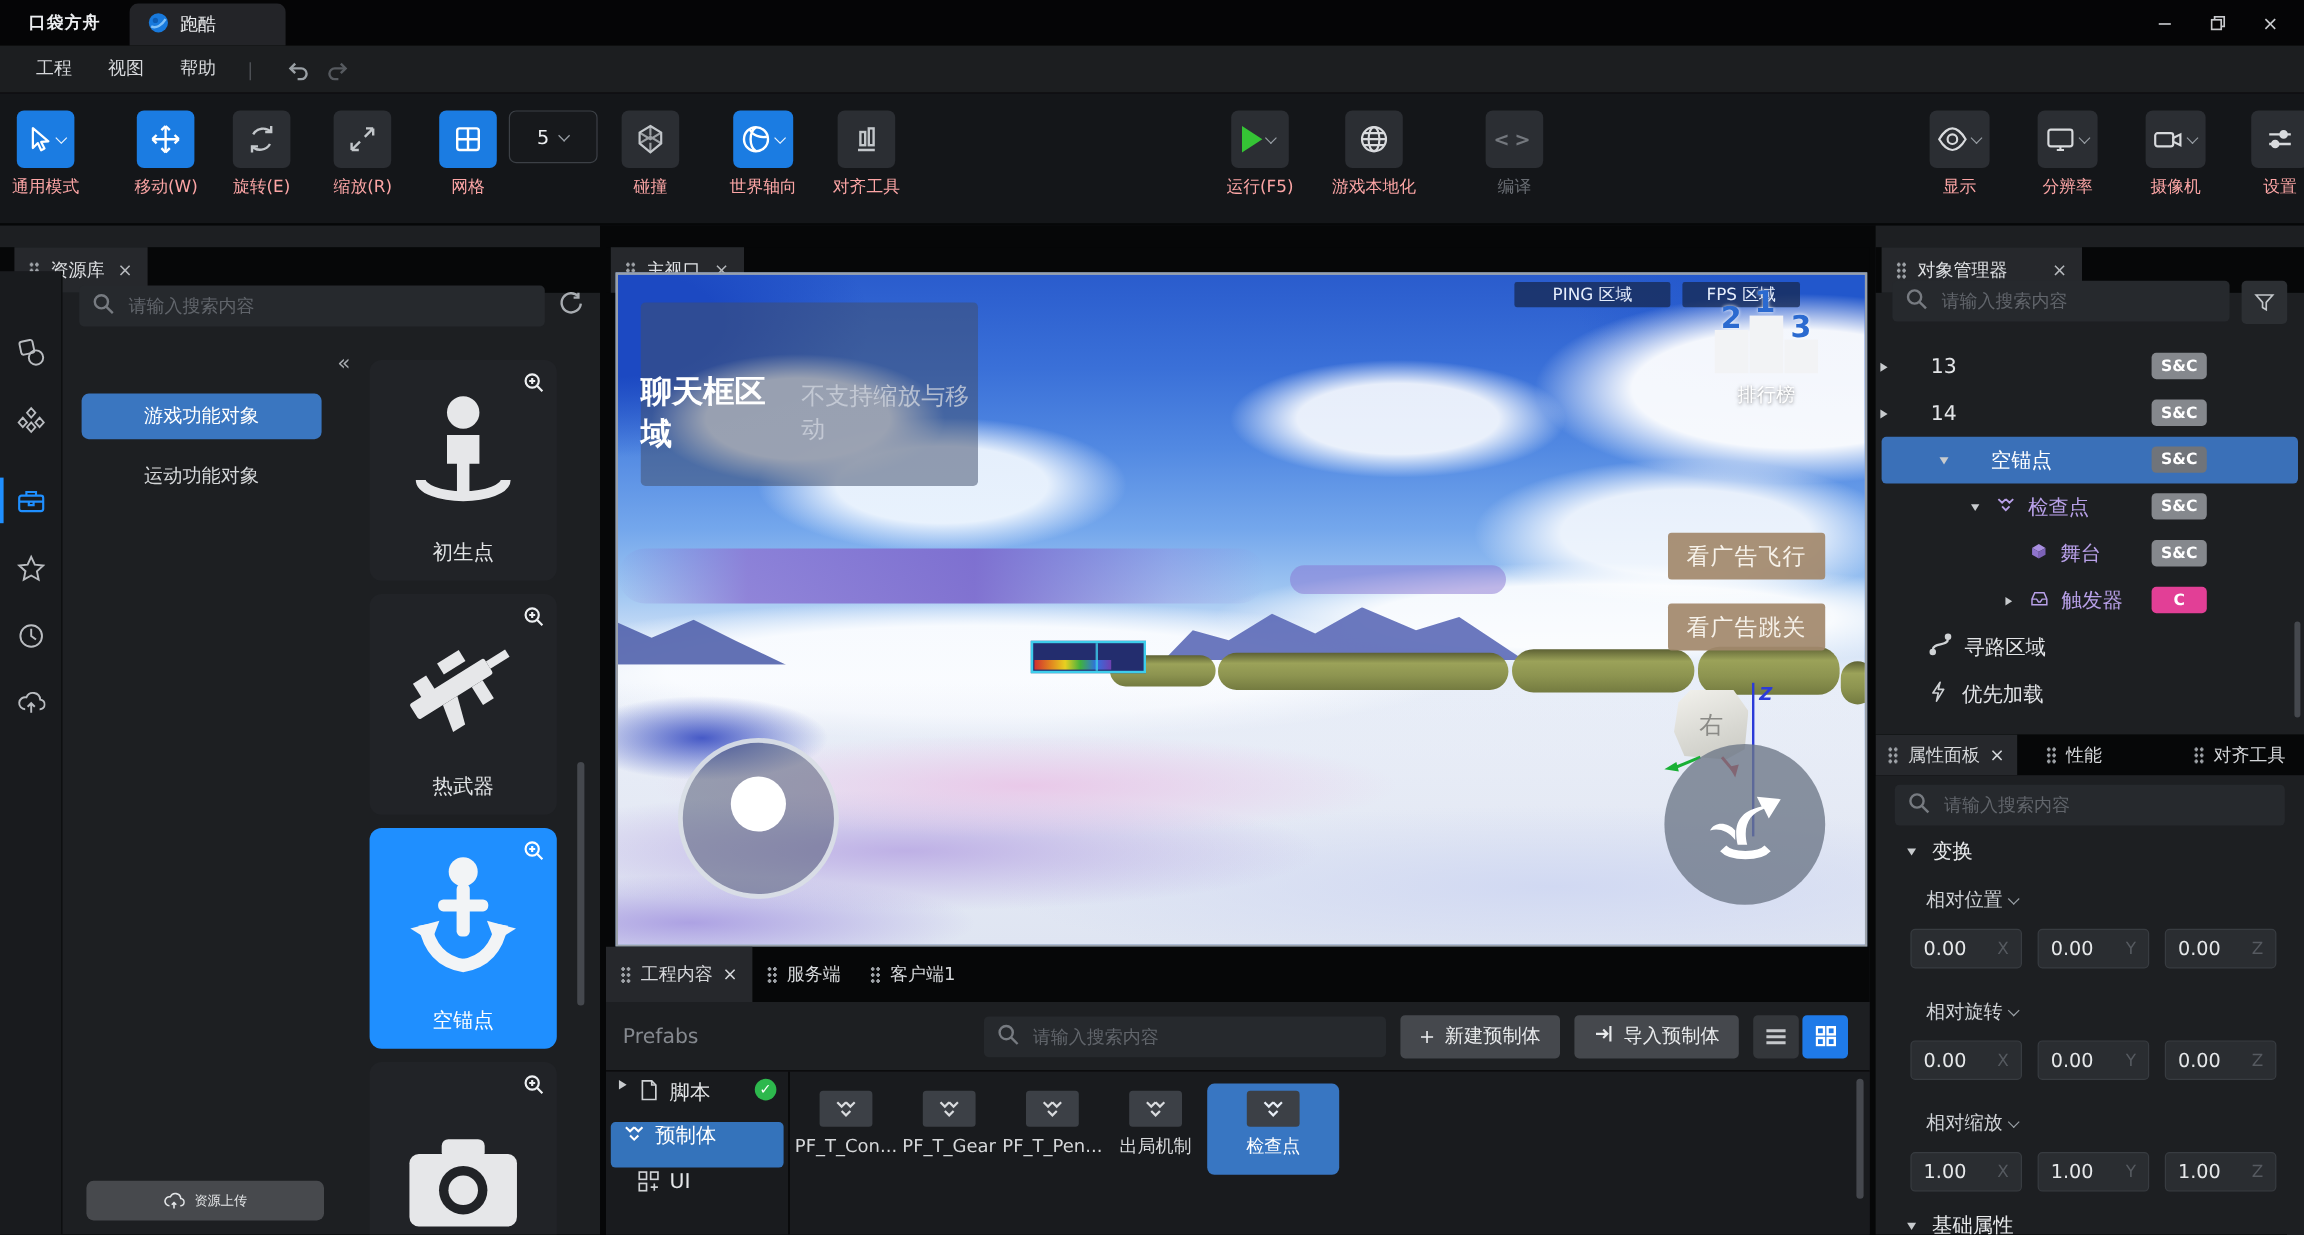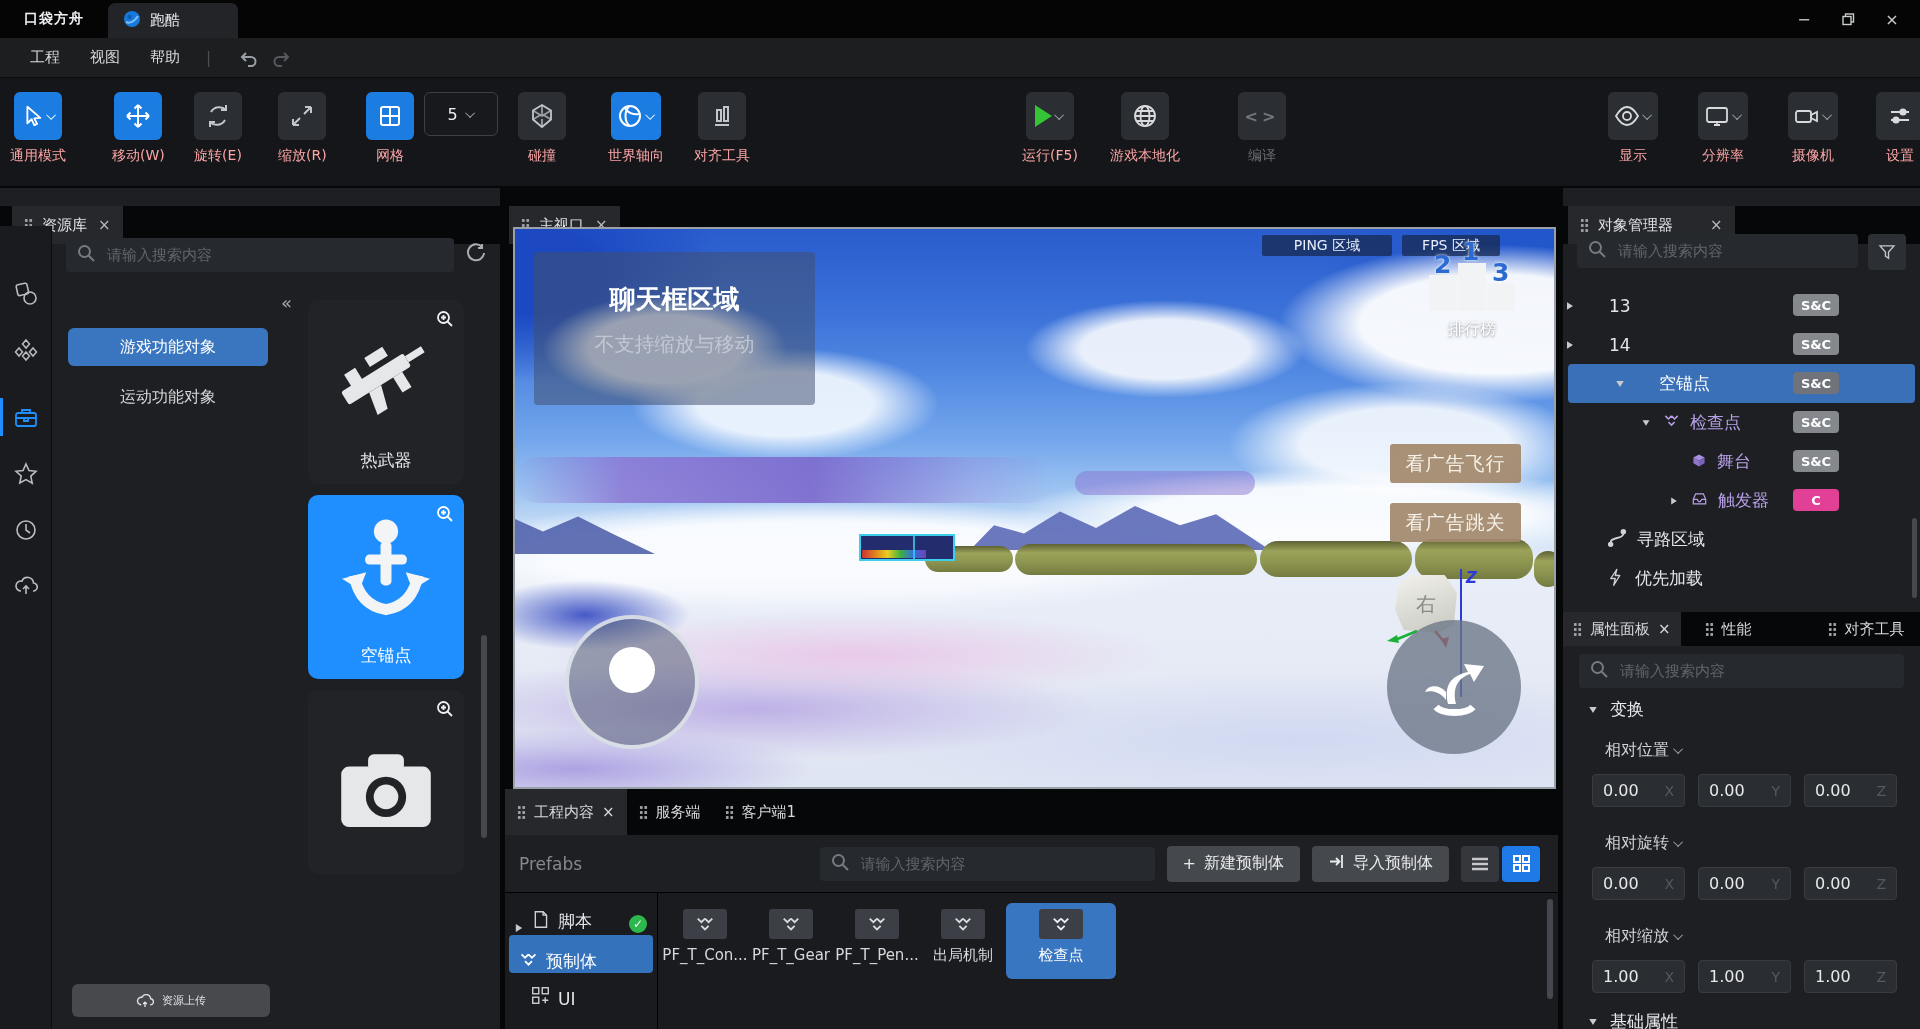--- a/index.html
+++ b/index.html
@@ -86,21 +86,21 @@
 radial-gradient(ellipse 150px 50px at 70px 46px,rgba(42,64,190,.85),transparent 70%),
 radial-gradient(ellipse 430px 60px at 340px 86px,rgba(233,199,232,.95),transparent 72%),
 radial-gradient(ellipse 480px 70px at 240px 140px,rgba(186,170,228,.9),transparent 72%),
 radial-gradient(ellipse 330px 55px at 60px 200px,rgba(170,158,226,.95),transparent 72%),
 radial-gradient(ellipse 620px 90px at 780px 170px,rgba(208,216,242,.95),transparent 75%),
 linear-gradient(180deg,rgba(232,238,248,0) 0%,rgba(230,235,246,.65) 28%,#e4e9f4 58%,#dfe5f2 100%)}
 .cap{position:absolute;border-radius:18px;background:linear-gradient(180deg,#5d6134 0%,#9ba259 28%,#8d9450 62%,#747b40 100%);z-index:3}
 .checkpoint{position:absolute;left:344px;top:305px;width:96px;height:27px;border:2px solid #3ecdeb;background:#232d6e;z-index:4}
 .checkpoint .rb{position:absolute;left:1px;bottom:1px;width:64px;height:8px;background:linear-gradient(90deg,#d03030,#e08020,#e8d020,#40b040,#3070e0,#7040b0)}
 .checkpoint .dv{position:absolute;left:56%;top:0;bottom:0;width:2px;background:#3ecdeb;opacity:.8}
-.chatbox{position:absolute;left:19px;top:23px;width:281px;height:153px;background:rgba(66,78,108,.52);border-radius:4px;display:flex;flex-direction:column;align-items:center;padding-top:30px;gap:14px;z-index:5}
+.chatbox{position:absolute;left:19px;top:23px;width:281px;height:153px;background:rgba(66,78,108,.52);border-radius:4px;display:flex;flex-direction:row;align-items:center;padding-top:30px;gap:14px;z-index:5}
 .chatbox .t1{font-size:26px;font-weight:bold;color:#fff}
 .chatbox .t2{font-size:20px;color:rgba(205,210,220,.8)}
 .zone-badge{position:absolute;top:6px;height:21px;background:rgba(23,42,84,.78);border-radius:2px;color:#e6eefc;font-size:14px;display:flex;align-items:center;justify-content:center;z-index:5}
 .podium{position:absolute;left:914px;top:12px;width:86px;height:70px;z-index:6}
 .podium .ped{position:absolute;background:#f2f3f5}
 .podium .num{position:absolute;font-weight:bold;font-size:25px;color:#2b6ad0;text-shadow:0 0 3px #fff}
 .lb-label{position:absolute;left:914px;top:90px;width:86px;text-align:center;color:#fff;font-size:16px;text-shadow:0 1px 3px rgba(0,0,0,.5);z-index:6}
 .ad-btn{position:absolute;left:875px;width:131px;height:39px;background:rgba(162,137,109,.93);border-radius:3px;color:#f7f2ea;font-size:19px;display:flex;align-items:center;justify-content:center;letter-spacing:1px;z-index:6}
 .joystick{position:absolute;left:50px;top:386px;width:134px;height:134px;border-radius:50%;border:4px solid rgba(230,235,240,.85);background:rgba(70,80,105,.5);z-index:6}
 .joystick .knob{position:absolute;left:40px;top:28px;width:46px;height:46px;border-radius:50%;background:#fff}
@@ -115,21 +115,21 @@
 .bp-tab{height:46px;display:flex;align-items:center;gap:8px;padding:0 12px;font-size:15px;color:#d6d8db}
 .bp-tab.active{background:#26282c}
 #bp-tools{position:absolute;left:0;top:46px;width:100%;height:58px;background:#1d1f22;border-bottom:1px solid #000;display:flex;align-items:center;padding:0 14px;gap:12px}
 .crumb{color:#85898f;font-size:17px;margin-right:auto}
 .gbtn{height:36px;background:#45484d;border-radius:4px;color:#e8eaec;font-size:16px;display:flex;align-items:center;justify-content:center;gap:8px;padding:0 16px;white-space:nowrap}
 .tgl{width:38px;height:36px;border-radius:4px;display:flex;align-items:center;justify-content:center}
 .tgl.list{background:#34373b}
 .tgl.grid{background:#1f7ae8}
 #bp-content{position:absolute;left:0;top:104px;right:0;bottom:0;background:#191b1e;display:flex}
 .bp-tree{width:153px;border-right:1px solid #000;padding-top:6px}
-.bt-row{height:34px;display:flex;align-items:flex-end;gap:8px;padding:0 10px;font-size:17px;color:#e4e6e8}
+.bt-row{height:34px;display:flex;align-items:flex-start;gap:8px;padding:0 10px;font-size:17px;color:#e4e6e8}
 .bt-row.sel{background:#3473bb;border-radius:4px;margin:2px 4px;height:38px}
 .bp-grid{flex:1;display:flex;padding:10px 0 0 4px;align-items:flex-start;position:relative}
 .cell{width:86px;display:flex;flex-direction:column;align-items:center;padding-top:6px}
 .cell.sel{width:110px;background:#3876c2;border-radius:6px;height:76px}
 .cell .ibox{width:44px;height:30px;background:#3c4046;border-radius:3px;display:flex;align-items:center;justify-content:center}
 .cell .clabel{margin-top:7px;font-size:15px;color:#d6d8da;white-space:nowrap}
 
 #right-panel{position:absolute;left:1563px;top:188px;width:357px;height:841px;background:#1d1f22}
 .rp-search{position:absolute;left:14px;top:46px;right:62px}
 .funnel-btn{position:absolute;right:14px;top:46px;width:38px;height:36px;background:#2c2f33;border-radius:4px;display:flex;align-items:center;justify-content:center}
@@ -400,20 +400,34 @@
             <div class="cat-item">运动功能对象</div>
             <div class="upload-btn">
               <svg width="18" height="18" viewBox="0 0 24 24" fill="none" stroke="#e3e5e7" stroke-width="1.8">
                   <path d="M7 17a5 5 0 1 1 1-9.9A6 6 0 0 1 19.5 9 4 4 0 0 1 19 17"></path>
                   <path d="M12 20v-6M9.5 16l2.5-2.5L14.5 16"></path>
                 </svg>
               <span>资源上传</span>
             </div>
           </div>
           <div class="asset-col">
+            <div class="tile">
+              <span class="zm"><svg width="20" height="20" viewBox="0 0 20 20" fill="none" stroke="#eef0f2" stroke-width="1.8">
+                    <circle cx="8.5" cy="8.5" r="5.5"></circle>
+                    <path d="M12.5 12.5 17 17M6 8.5h5M8.5 6v5"></path>
+                  </svg></span>
+              <span class="ticon"><svg width="104" height="104" viewBox="0 0 100 100">
+                    <g fill="#e6e7e9">
+                      <circle cx="50" cy="20" r="13"></circle>
+                      <path d="M37 38h26v23h-8v23h-10V61h-8z"></path>
+                    </g>
+                    <path d="M16 74a34 13 0 1 0 68 0" fill="none" stroke="#e6e7e9" stroke-width="8"></path>
+                  </svg></span>
+              <span class="tlabel">初生点</span>
+            </div>
             <div class="tile">
               <span class="zm"><svg width="20" height="20" viewBox="0 0 20 20" fill="none" stroke="#eef0f2" stroke-width="1.8">
                     <circle cx="8.5" cy="8.5" r="5.5"></circle>
                     <path d="M12.5 12.5 17 17M6 8.5h5M8.5 6v5"></path>
                   </svg></span>
               <span class="ticon"><svg width="118" height="118" viewBox="0 0 100 100">
                     <g transform="rotate(-32 50 50)" fill="#e6e7e9">
                       <rect x="10" y="42" width="62" height="13" rx="2"></rect>
                       <rect x="72" y="45" width="16" height="6"></rect>
                       <rect x="20" y="31" width="11" height="13"></rect>

